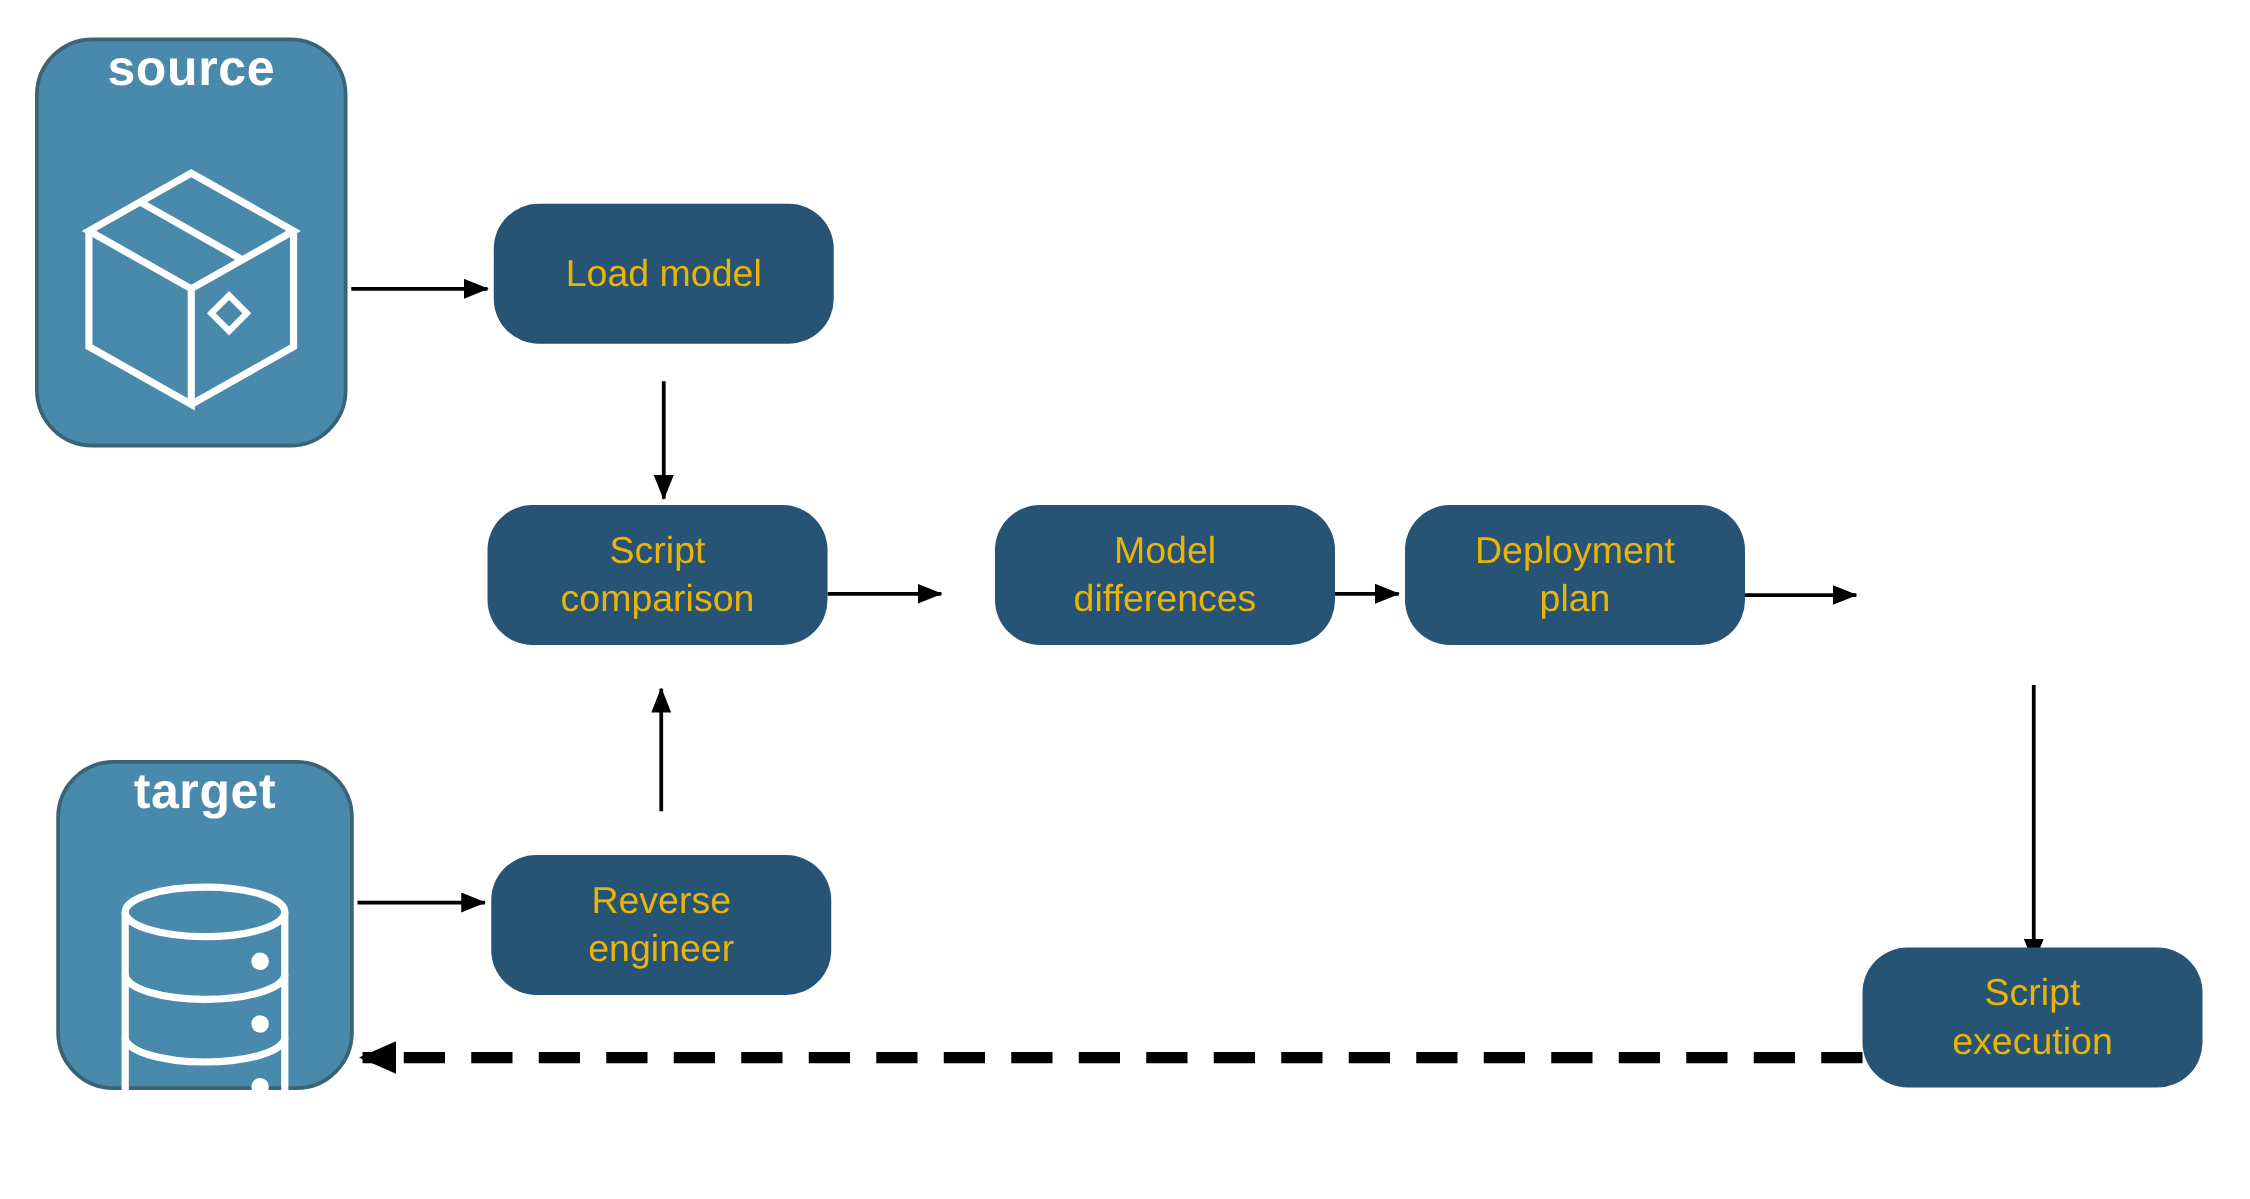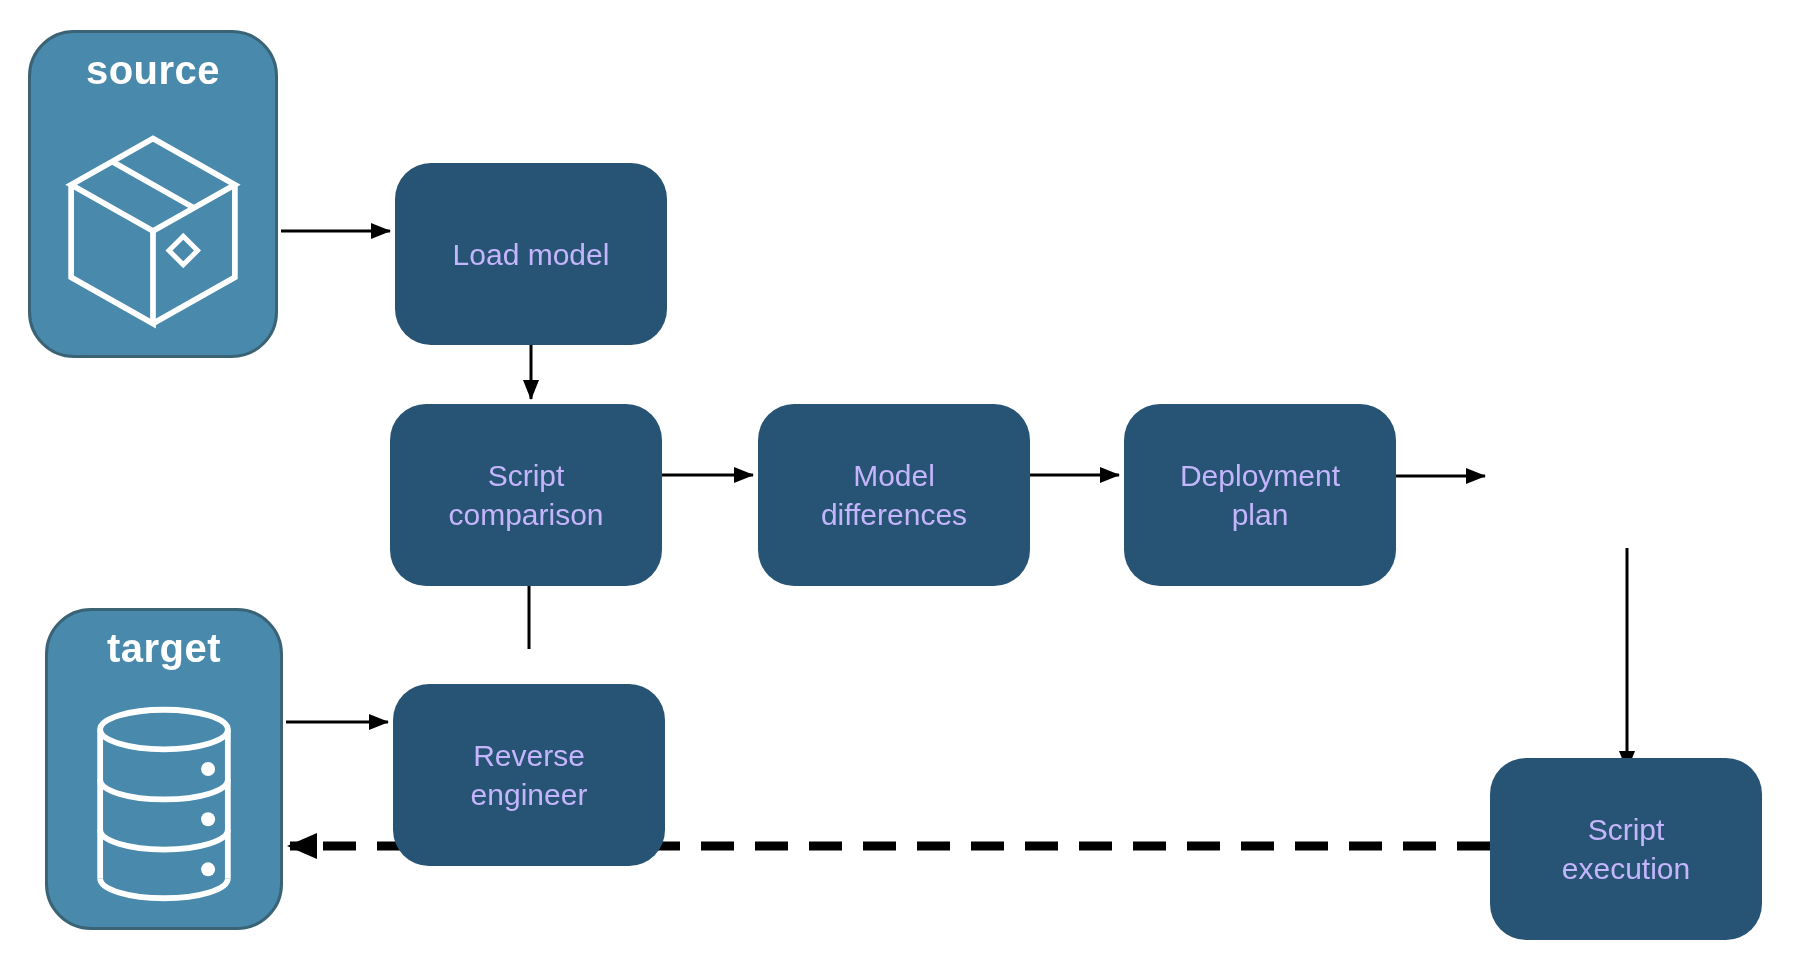--- a/index.html
+++ b/index.html
@@ -32,53 +32,52 @@
     border: 3px solid #3A6376;
     border-radius: 46px;
     box-sizing: border-box;
     color: #ffffff;
     text-align: center;
   }
   .entity-label {
     font-size: 40px;
     font-weight: 700;
     letter-spacing: 0.5px;
-    margin-top: 15px;
   }
   .entity-icon {
     position: absolute;
     left: 50%;
     transform: translateX(-50%);
   }
   #entity-source { left: 28px; top: 30px; width: 250px; height: 328px; }
-  #entity-target { left: 45px; top: 608px; width: 238px; height: 322px; text-align: center; }
+  #entity-target { left: 45px; top: 608px; width: 238px; height: 264px; text-align: center; }
   #entity-source .entity-icon { top: 100px; width: 178px; height: 196px; }
   #entity-target .entity-icon { top: 94px;  width: 152px; height: 198px; }
   .entity-icon svg { width: 100%; height: 100%; display: block; }
 
   
   .step {
     position: absolute;
     width: 272px;
-    height: 182px;
+    height: 112px;
     background: #275474;
     border-radius: 36px;
-    color: #c4b5fd;
+    color: #eab308;
     font-size: 30px;
     line-height: 39px;
     display: flex;
     align-items: center;
     justify-content: center;
     text-align: center;
     padding: 13px 30px;
     box-sizing: border-box;
   }
   #step-load-model        { left: 395px;  top: 163px; }
   #step-model-comparison  { left: 390px;  top: 404px; }
-  #step-model-differences { left: 758px;  top: 404px; }
+  #step-model-differences { left: 796px;  top: 404px; }
   #step-deployment-plan   { left: 1124px; top: 404px; }
   #step-script-generation { left: 1490px; top: 404px; }
   #step-reverse-engineer  { left: 393px;  top: 684px; }
   #step-script-execution  { left: 1490px; top: 758px; }
 </style>
 </head>
 <body>
 
 <div class="canvas">
 

